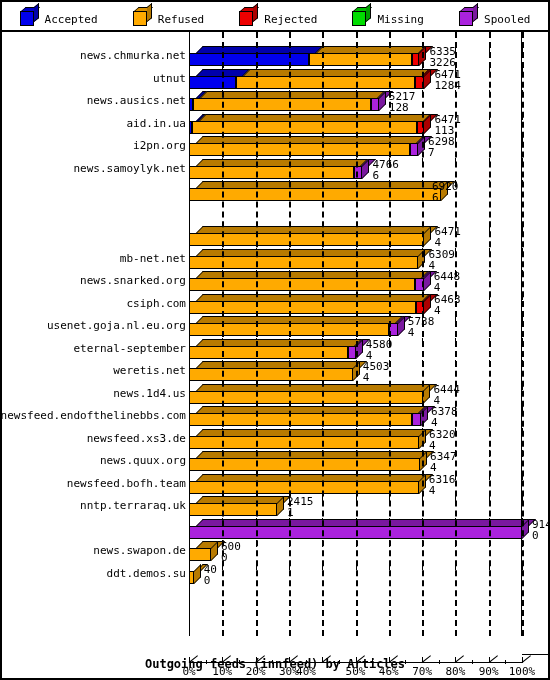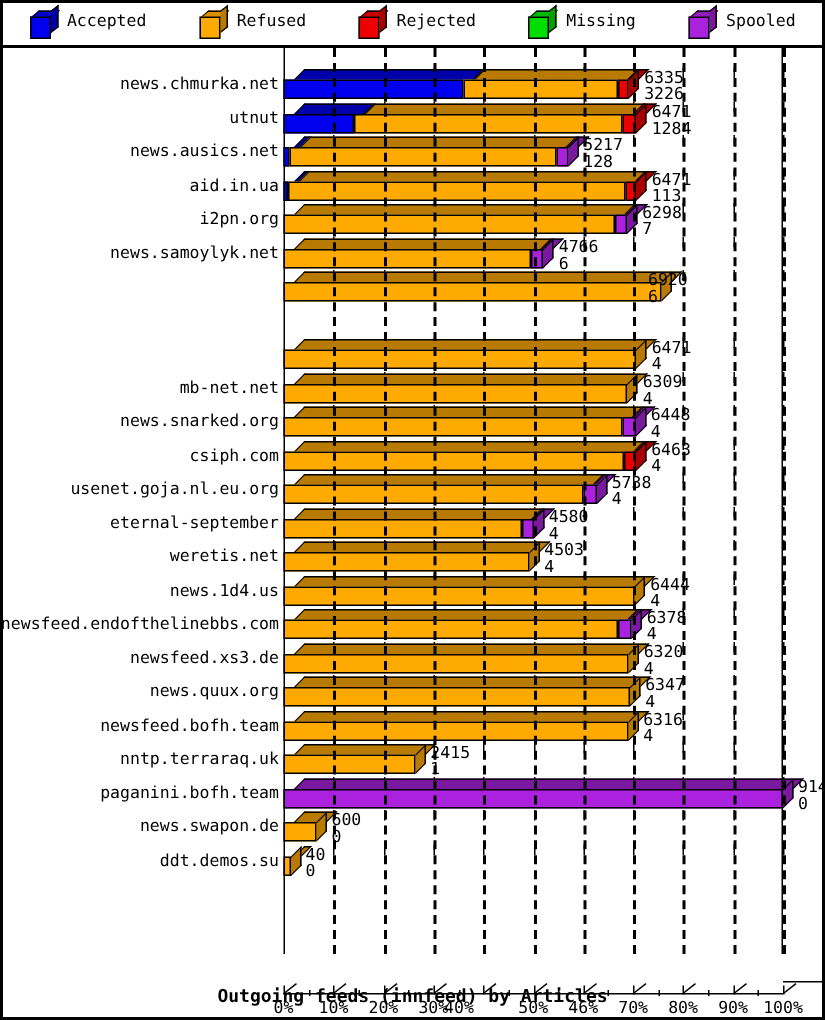--- a/index.html
+++ b/index.html
@@ -4,21 +4,21 @@
 <style>
   html,body{margin:0;padding:0;background:#fff;}
   body{font-family:"DejaVu Sans Mono","Liberation Mono",monospace;}
   #page{position:relative;width:550px;height:680px;background:#fff;
         border:2px solid #000;box-sizing:border-box;overflow:hidden;}
 
   
   #legend{position:absolute;left:0;top:0;width:546px;height:30px;
           border-bottom:2px solid #000;box-sizing:border-box;
           display:flex;align-items:center;justify-content:space-around;}
-  .lg-item{display:flex;align-items:flex-start;gap:6px;}
+  .lg-item{display:flex;align-items:flex-end;gap:6px;}
   .lg-cube{position:relative;width:19px;height:19px;}
   .lg-cube .face{position:absolute;left:0;top:4px;width:14px;height:15px;
                  border:1px solid #000;box-sizing:border-box;}
   .lg-cube .side{position:absolute;left:14px;top:0px;width:5px;height:15px;
                  border:1px solid #000;border-left:none;box-sizing:border-box;
                  transform:skewY(-38deg);transform-origin:left top;}
   .lg-cube .topf{position:absolute;left:0px;top:0px;width:14px;height:5px;
                  border:1px solid #000;border-bottom:none;box-sizing:border-box;
                  transform:skewX(-50deg);transform-origin:left bottom;}
   .lg-label{font-size:11px;color:#000;white-space:nowrap;letter-spacing:0px;}
@@ -623,21 +623,20 @@
             <div class="segtop" style="left: 7px; top: -7px; width: 87.912px; background: rgb(184, 122, 0);"></div>
             <div class="segside" style="left: 87.912px; top: 0px; background: rgb(184, 122, 0);"></div>
             <div class="seg" style="left: 0px; width: 87.912px; background: rgb(255, 170, 0);"></div>
           </div>
           <div class="vlabel" style="left: 284.912px; top: 1px;">
             <span class="l1">2415</span>
             <span class="l2">1</span>
           </div>
         </div>
         <div class="row" style="top: 485.5px;">
-          <div class="rowlabel">paganini.bofh.team</div>
           <div class="tickrow">
             <i style="left: 33.3px;"></i>
             <i style="left: 66.6px;"></i>
             <i style="left: 99.9px;"></i>
             <i style="left: 133.2px;"></i>
             <i style="left: 166.5px;"></i>
             <i style="left: 199.8px;"></i>
             <i style="left: 233.1px;"></i>
             <i style="left: 266.4px;"></i>
             <i style="left: 299.7px;"></i>

